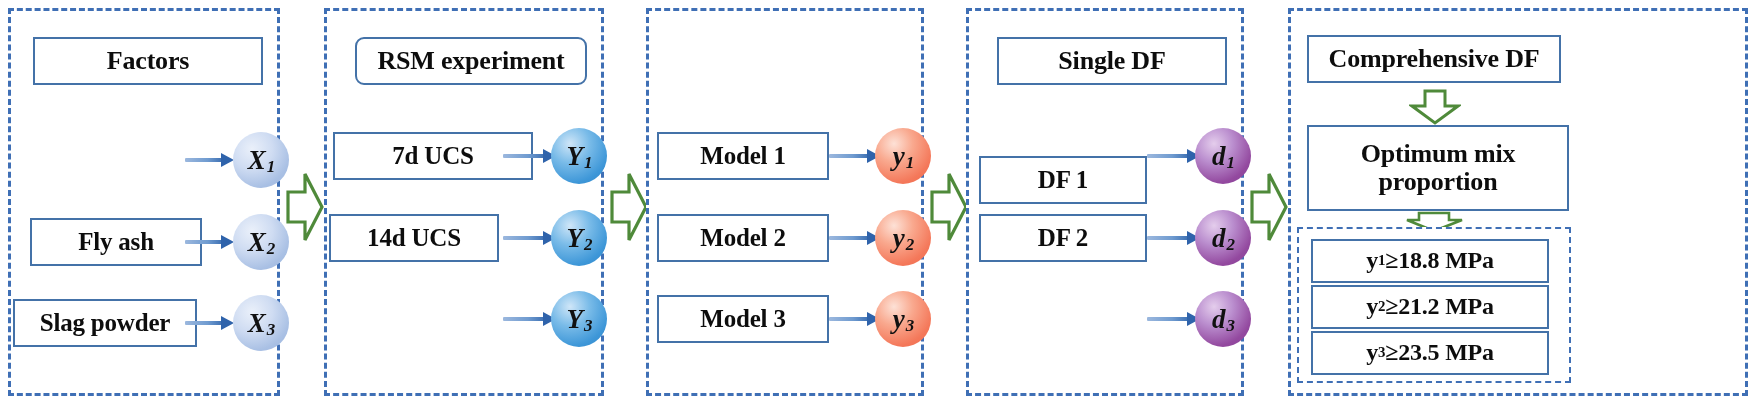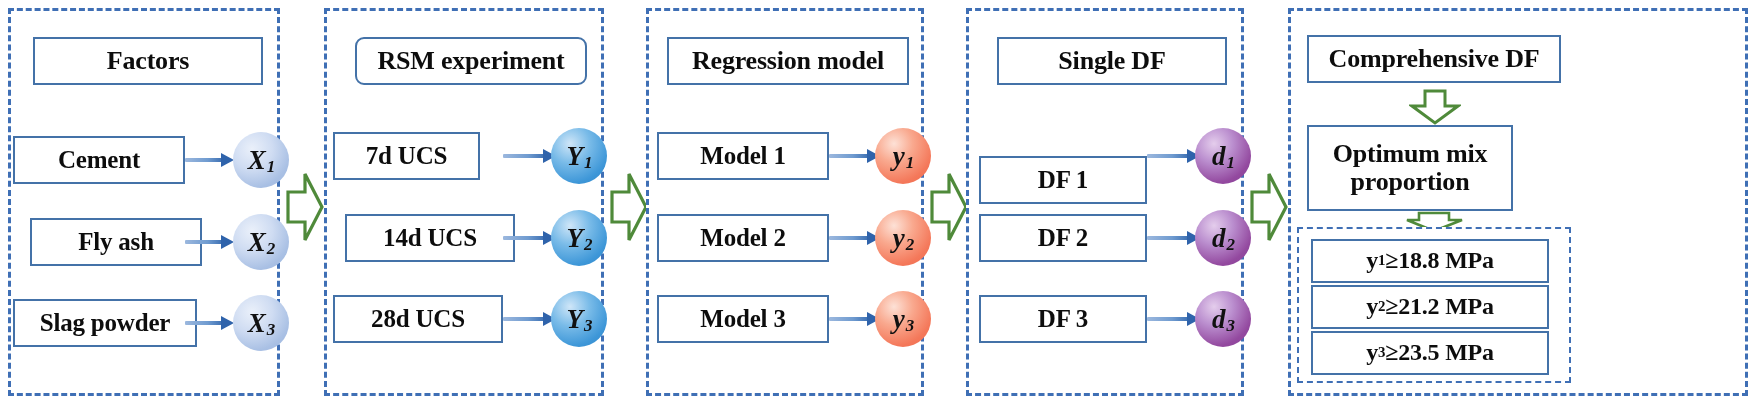--- a/index.html
+++ b/index.html
@@ -131,21 +131,20 @@
   }
 </style>
 </head>
 <body>
 
 <div id="diagram">
 
   <div class="panel" style="left:8px; width:272px;">
     <div class="box title-box" style="left:22px; top:26px; width:230px; height:48px;">Factors</div>
 
-    <div class="box item-box" style="left:2px; top:125px; width:172px; height:48px;">Cement</div>
     <div class="box item-box" style="left:2px; top:207px; width:172px; height:48px;margin-left:17px;">Fly ash</div>
     <div class="box item-box" style="left:2px; top:288px; width:184px; height:48px;">Slag powder</div>
 
     <div class="connector" style="left:174px; top:142px; width:50px;">
       <div class="shaft" style="width:38px;"></div>
         <div class="head" style="left:36px;"></div>
     </div>
     <div class="connector" style="left:174px; top:224px; width:50px;">
       <div class="shaft" style="width:38px;"></div>
         <div class="head" style="left:36px;"></div>
@@ -171,23 +170,22 @@
 
   <div class="greenarrow" style="left:286px; top:170px;">
     <svg width="38" height="74" viewBox="0 0 38 74">
       <polygon points="2,22 19,22 19,4 36,37 19,70 19,52 2,52" fill="#ffffff" stroke="#4f8a3a" stroke-width="3.2" stroke-linejoin="miter"></polygon>
     </svg>
   </div>
 
   <div class="panel" style="left:324px; width:280px;">
     <div class="box title-box" style="left:28px; top:26px; width:232px; height:48px;border-radius:9px;">RSM experiment</div>
 
-    <div class="box item-box" style="left:6px; top:121px; width:147px; height:48px;">7d UCS</div>
-    <div class="box item-box" style="left:18px; top:203px; width:170px; height:48px;">14d UCS</div>
-    <div class="box item-box" style="left:6px; top:284px; width:170px; height:48px;">28d UCS</div>
+    <div class="box item-box" style="left:6px; top:121px; width:200px; height:48px;">7d UCS</div>
+    <div class="box item-box" style="left:2px; top:203px; width:170px; height:48px;">14d UCS</div>
 
     <div class="connector" style="left:176px; top:138px; width:54px;">
       <div class="shaft" style="width:42px;"></div>
         <div class="head" style="left:40px;"></div>
     </div>
     <div class="connector" style="left:176px; top:220px; width:54px;">
       <div class="shaft" style="width:42px;"></div>
         <div class="head" style="left:40px;"></div>
     </div>
     <div class="connector" style="left:176px; top:301px; width:54px;">
@@ -209,21 +207,20 @@
       </div>
   </div>
 
   <div class="greenarrow" style="left:610px; top:170px;">
     <svg width="38" height="74" viewBox="0 0 38 74">
       <polygon points="2,22 19,22 19,4 36,37 19,70 19,52 2,52" fill="#ffffff" stroke="#4f8a3a" stroke-width="3.2" stroke-linejoin="miter"></polygon>
     </svg>
   </div>
 
   <div class="panel" style="left:646px; width:278px;">
-    <div class="box title-box" style="left:18px; top:26px; width:242px; height:48px;">Regression model</div>
 
     <div class="box item-box" style="left:8px; top:121px; width:172px; height:48px;">Model 1</div>
     <div class="box item-box" style="left:8px; top:203px; width:172px; height:48px;text-align:right;">Model 2</div>
     <div class="box item-box" style="left:8px; top:284px; width:172px; height:48px;">Model 3</div>
 
     <div class="connector" style="left:180px; top:138px; width:52px;">
       <div class="shaft" style="width:40px;"></div>
         <div class="head" style="left:38px;"></div>
     </div>
     <div class="connector" style="left:180px; top:220px; width:52px;">
@@ -253,21 +250,20 @@
     <svg width="38" height="74" viewBox="0 0 38 74">
       <polygon points="2,22 19,22 19,4 36,37 19,70 19,52 2,52" fill="#ffffff" stroke="#4f8a3a" stroke-width="3.2" stroke-linejoin="miter"></polygon>
     </svg>
   </div>
 
   <div class="panel" style="left:966px; width:278px;">
     <div class="box title-box" style="left:28px; top:26px; width:230px; height:48px;">Single DF</div>
 
     <div class="box item-box" style="left:10px; top:121px; width:168px; height:48px;margin-top:24px;">DF 1</div>
     <div class="box item-box" style="left:10px; top:203px; width:168px; height:48px;">DF 2</div>
-    <div class="box item-box" style="left:10px; top:284px; width:168px; height:48px;">DF 3</div>
 
     <div class="connector" style="left:178px; top:138px; width:54px;">
       <div class="shaft" style="width:42px;"></div>
         <div class="head" style="left:40px;"></div>
     </div>
     <div class="connector" style="left:178px; top:220px; width:54px;">
       <div class="shaft" style="width:42px;"></div>
         <div class="head" style="left:40px;"></div>
     </div>
     <div class="connector" style="left:178px; top:301px; width:54px;">
@@ -298,21 +294,21 @@
   <div class="panel" style="left:1288px; width:460px;">
 
     <div class="box title-box" style="left:16px; top:24px; width:254px; height:48px;">Comprehensive DF</div>
 
     <div class="greenarrow" style="left:118px; top:78px;">
       <svg width="52" height="36" viewBox="0 0 52 36">
         <polygon points="16,2 36,2 36,17 49,17 26,34 3,17 16,17" fill="#ffffff" stroke="#4f8a3a" stroke-width="3" stroke-linejoin="miter"></polygon>
       </svg>
     </div>
 
-    <div class="box title-box" style="left:16px; top:114px; width:206px; height:86px; padding:13px 6px;">Optimum mix proportion</div>
+    <div class="box title-box" style="left:16px; top:114px; width:262px; height:86px; padding:13px 6px;">Optimum mix proportion</div>
 
     <div class="greenarrow" style="left:114px; top:200px;">
       <svg width="60" height="22" viewBox="0 0 60 22">
         <polygon points="14,2 44,2 44,9 57,9 29,20 2,9 14,9" fill="#ffffff" stroke="#4f8a3a" stroke-width="2.6" stroke-linejoin="miter"></polygon>
       </svg>
     </div>
 
     <div class="subpanel" style="left:6px; top:216px; width:274px; height:156px;">
       <div class="box small-box" style="left:12px; top:10px; width:238px; height:44px;">
           <span>y</span>

